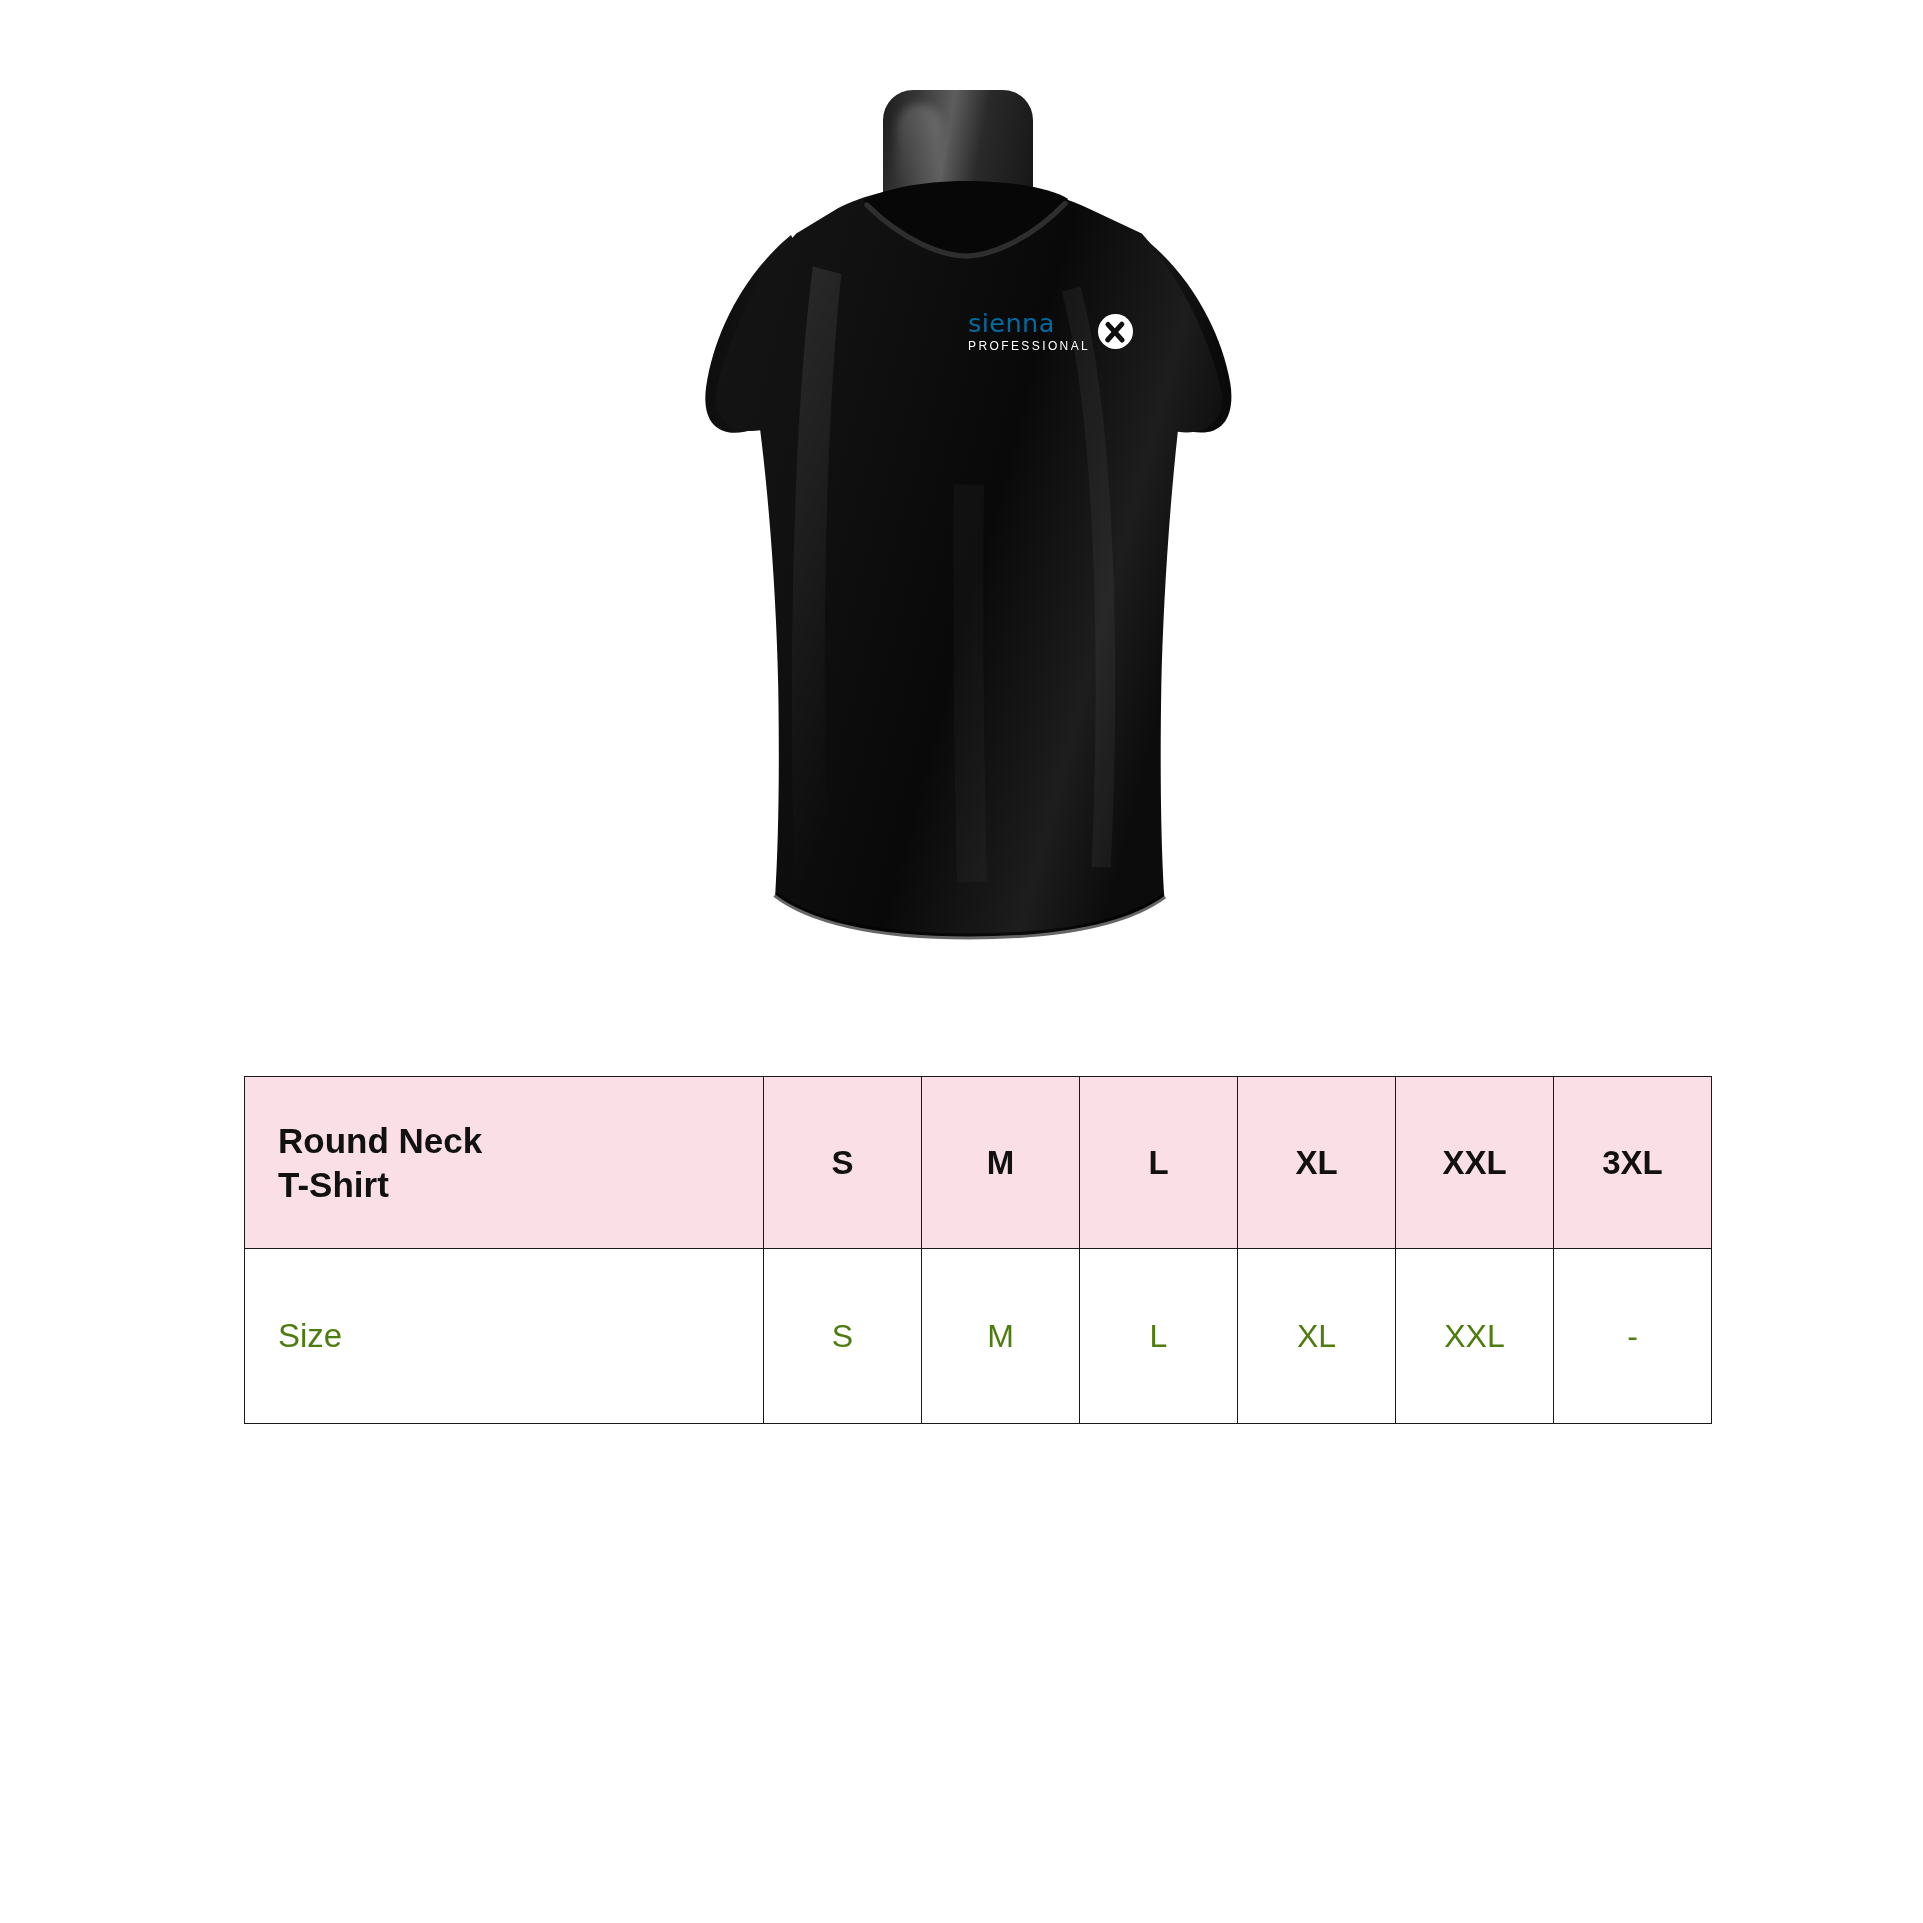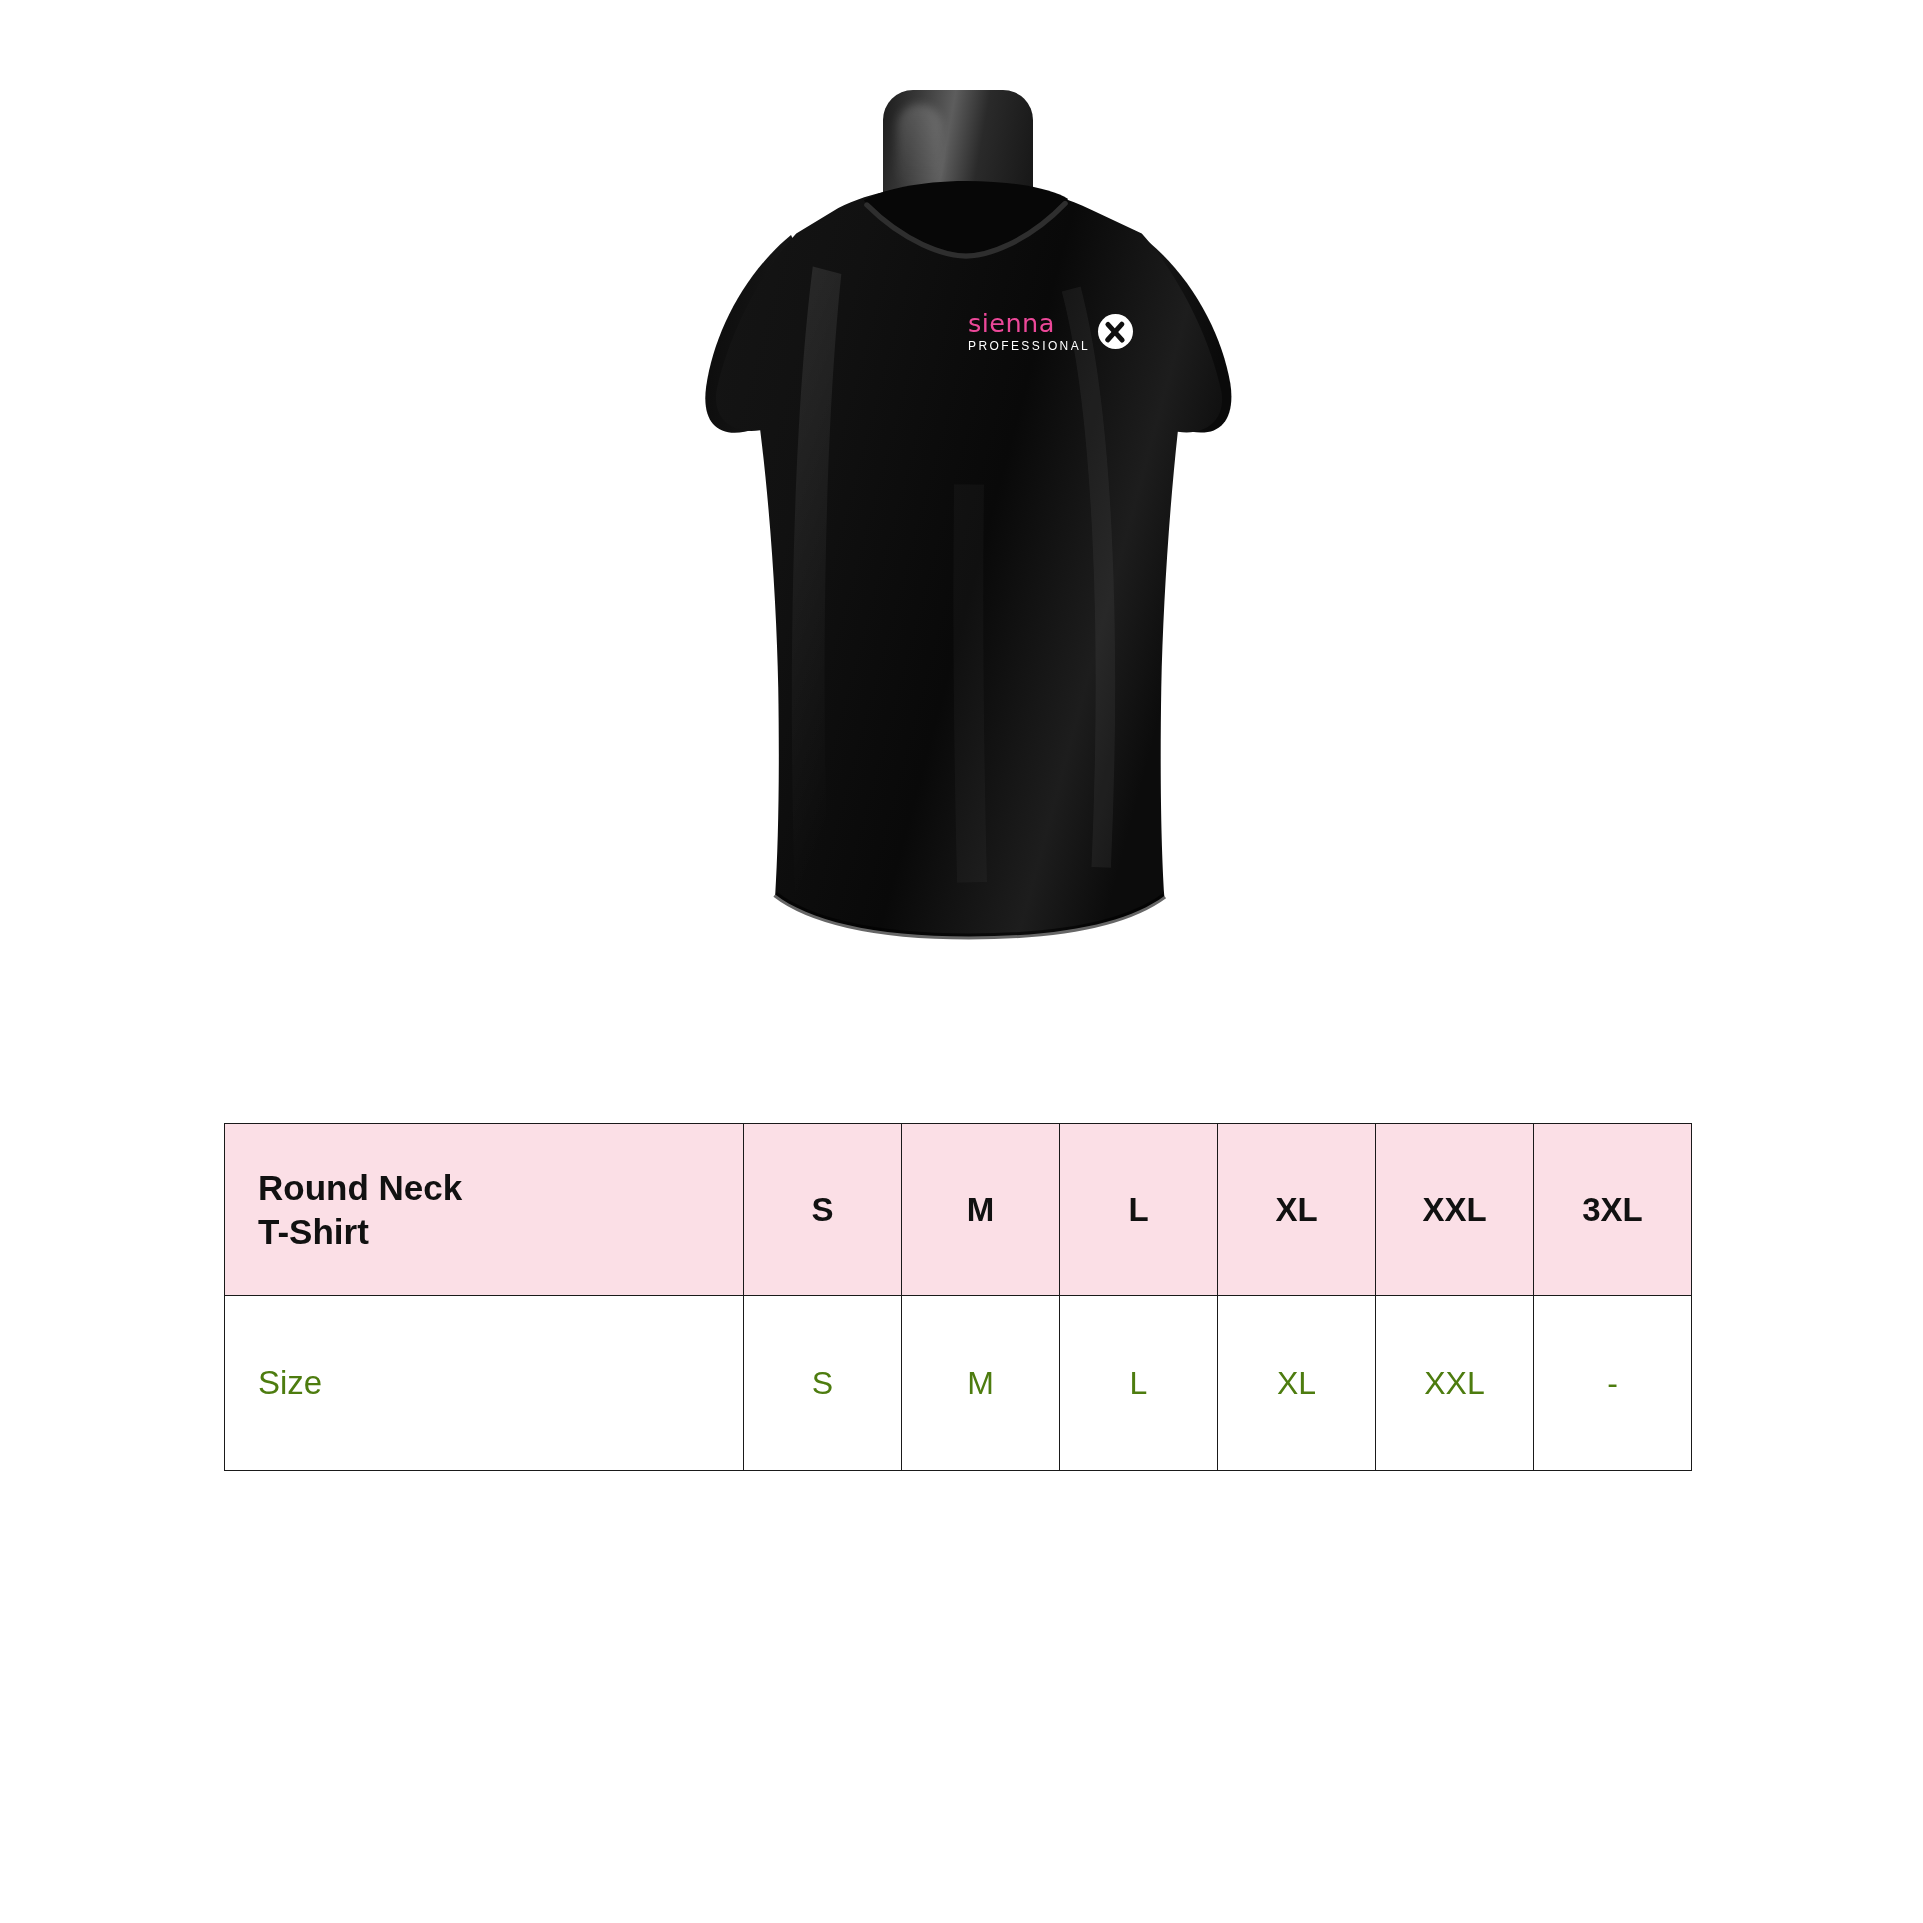--- a/index.html
+++ b/index.html
@@ -76,21 +76,21 @@
     align-items: center;
     gap: 7.5px;
   }
   .logo-text {
     display: flex;
     flex-direction: column;
     align-items: flex-start;
     line-height: 1;
   }
   .logo-name {
-    color: #ec4899;
+    color: #0369a1;
     font-size: 25.6px;
     letter-spacing: 0.4px;
     font-family: "DejaVu Sans", sans-serif;
     font-weight: 400;
   }
   .logo-sub {
     color: #ffffff;
     font-size: 12px;
     letter-spacing: 2.4px;
     margin-top: 3.8px;
@@ -114,26 +114,25 @@
     height: 25.6px;
     background: #0f0f0f;
     border-radius: 2.3px;
   }
   .logo-mark::before { transform: translate(-50%,-50%) rotate(42deg); }
   .logo-mark::after  { transform: translate(-50%,-50%) rotate(-42deg); }
 
   
   .size-table {
     position: absolute;
-    left: 224px;
+    left: 244px;
     top: 1076px;
     width: 1465px;
     border-collapse: collapse;
     table-layout: fixed;
-    margin-top: 47px;
   }
   .size-table td, .size-table th {
     border: 1.5px solid #1a1a1a;
     padding: 0;
     text-align: center;
     vertical-align: middle;
     font-weight: 400;
   }
   .size-table thead th {
     background: #fbdfe6;

